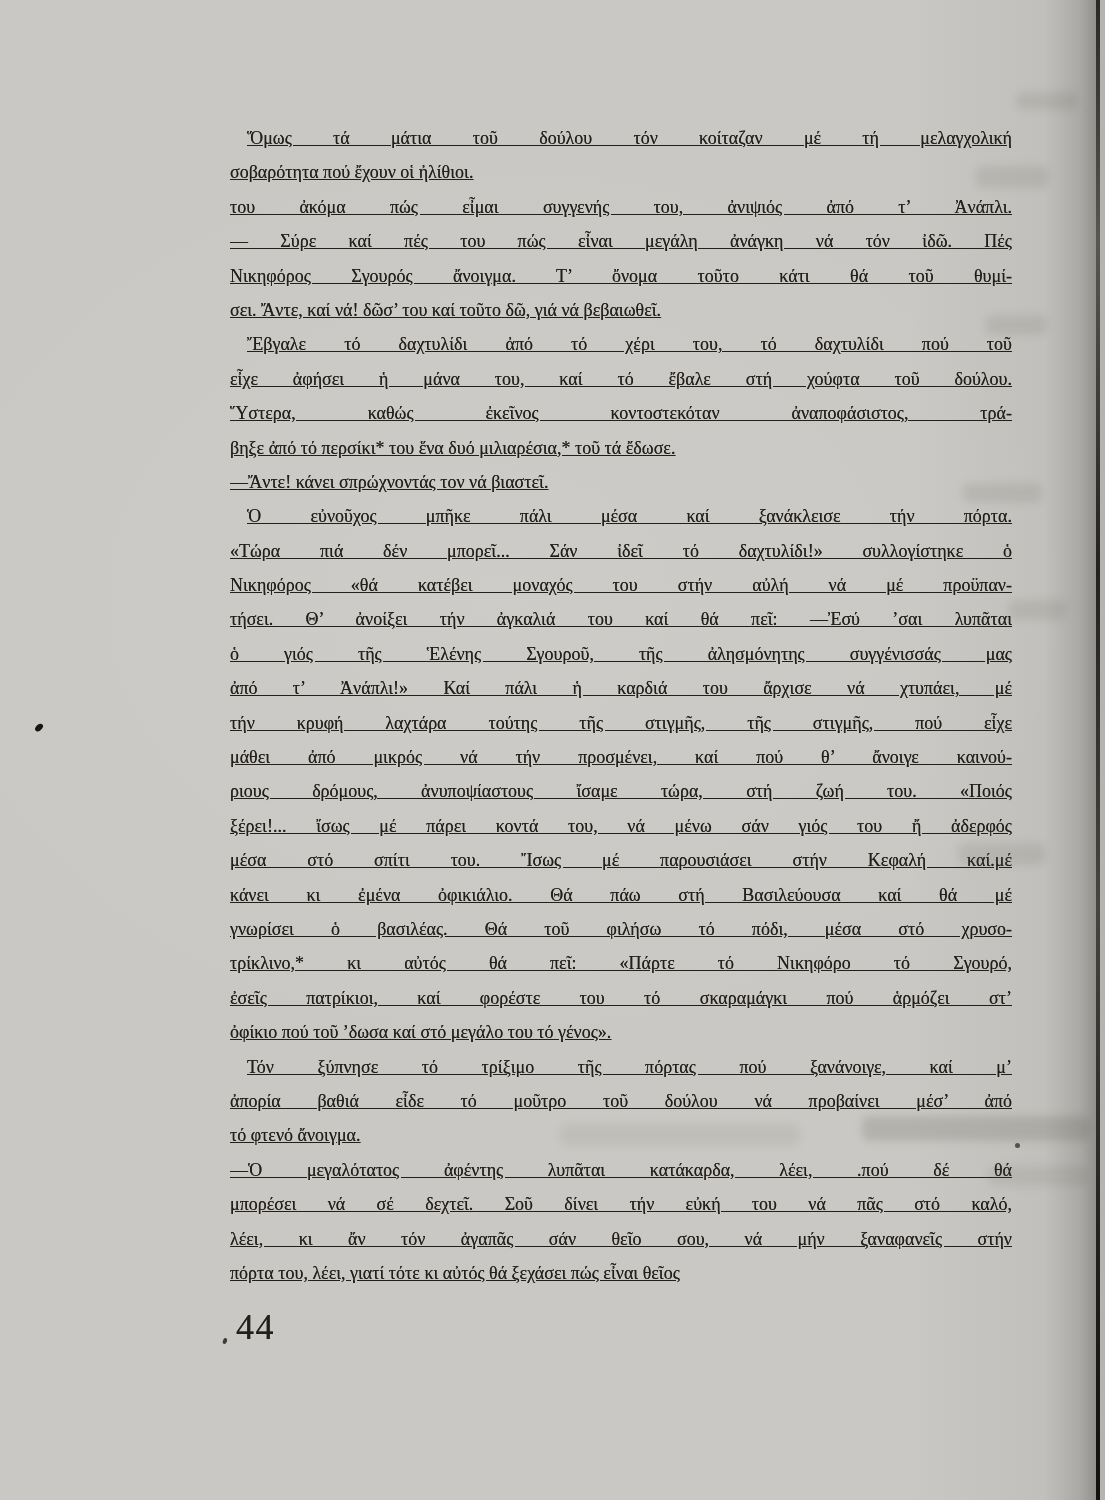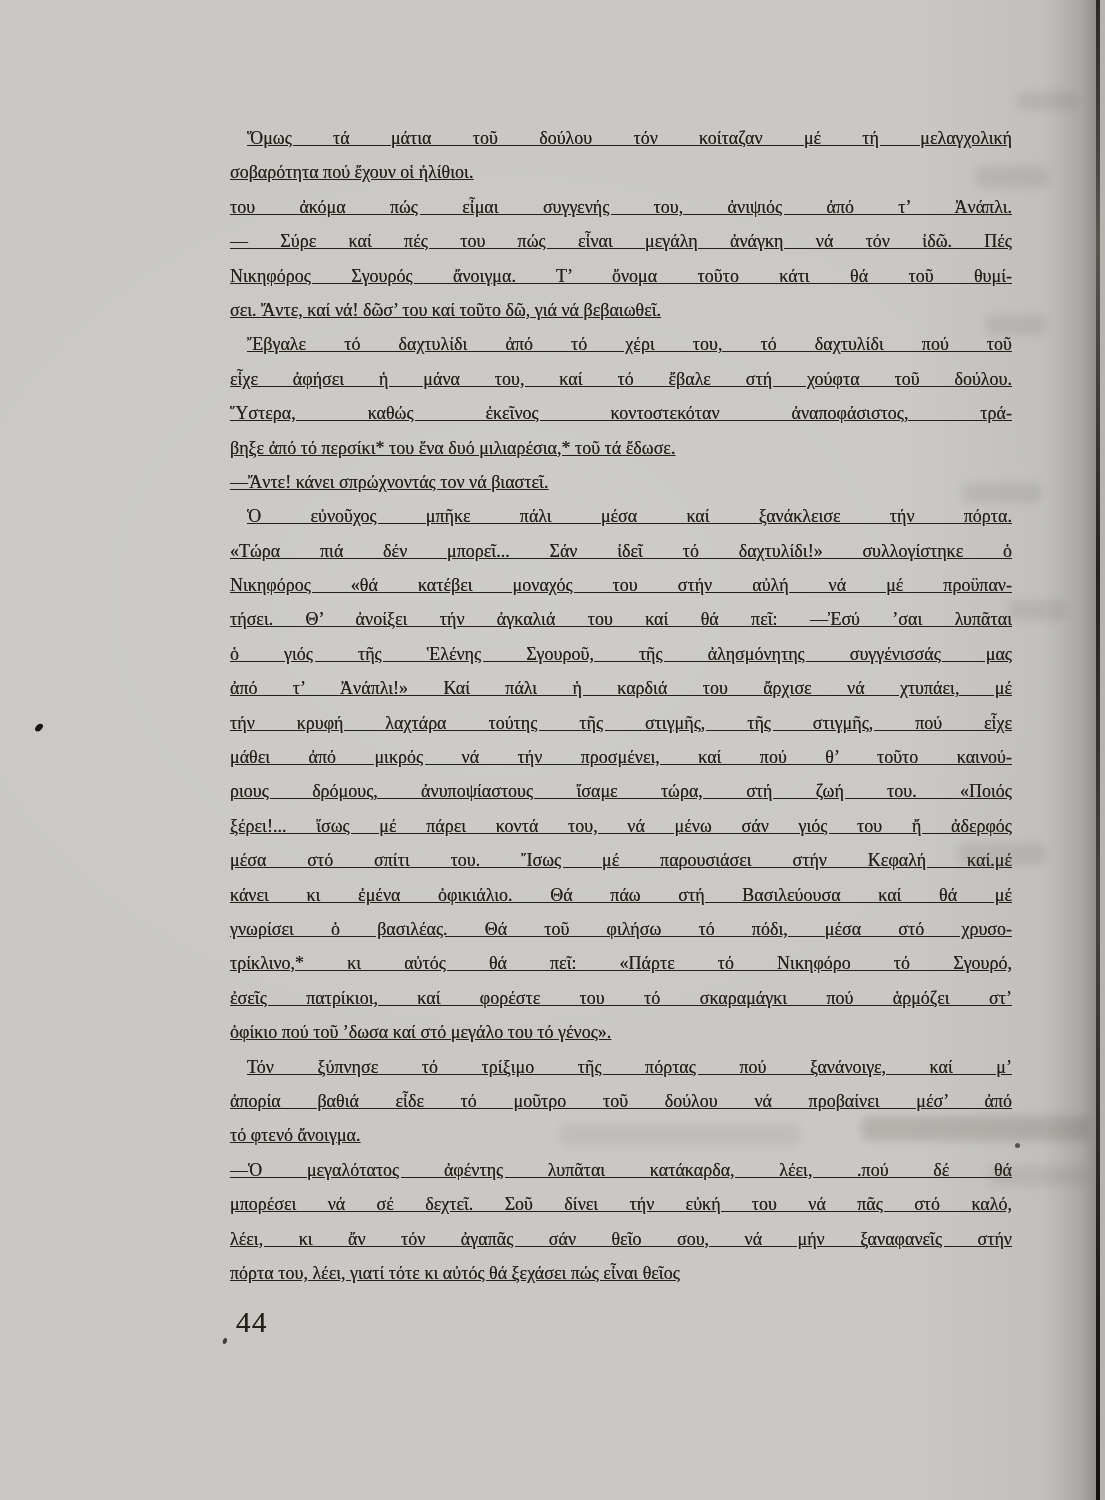--- a/index.html
+++ b/index.html
@@ -34,21 +34,21 @@
     height:34.4px;
     overflow:hidden;
     text-align:justify;
     text-align-last:justify;
   }
   .line.last{text-align-last:left;}
   .line.indent{text-indent:17px;}
   .page-number{
     position:absolute;
     left:236px;top:1306px;
-    font-size:29px;
+    font-size:36px;
     letter-spacing:1.5px;
     color:var(--ink);
     text-shadow:0 0 0.6px rgba(38,35,30,0.75);
   }
   
   .edge-shadow{
     position:absolute;top:0;right:9px;width:52px;height:100%;
     background:linear-gradient(90deg, rgba(0,0,0,0) 0%, rgba(55,53,49,0.14) 70%, rgba(55,53,49,0.30) 100%);
   }
   .edge-line{
@@ -99,21 +99,21 @@
     <div class="line">Ὕστερα, καθώς ἐκεῖνος κοντοστεκόταν ἀναποφάσιστος, τρά-</div>
     <div class="line last">βηξε ἀπό τό περσίκι* του ἕνα δυό μιλιαρέσια,* τοῦ τά ἔδωσε.</div>
     <div class="line last">—Ἄντε! κάνει σπρώχνοντάς τον νά βιαστεῖ.</div>
     <div class="line indent">Ὁ εὐνοῦχος μπῆκε πάλι μέσα καί ξανάκλεισε τήν πόρτα.</div>
     <div class="line">«Τώρα πιά δέν μπορεῖ... Σάν ἰδεῖ τό δαχτυλίδι!» συλλογίστηκε ὁ</div>
     <div class="line">Νικηφόρος «θά κατέβει μοναχός του στήν αὐλή νά μέ προϋπαν-</div>
     <div class="line">τήσει. Θ’ ἀνοίξει τήν ἀγκαλιά του καί θά πεῖ: —Ἐσύ ’σαι λυπᾶται</div>
     <div class="line">ὁ γιός τῆς Ἑλένης Σγουροῦ, τῆς ἀλησμόνητης συγγένισσάς μας</div>
     <div class="line">ἀπό τ’ Ἀνάπλι!» Καί πάλι ἡ καρδιά του ἄρχισε νά χτυπάει, μέ</div>
     <div class="line">τήν κρυφή λαχτάρα τούτης τῆς στιγμῆς, τῆς στιγμῆς, πού εἶχε</div>
-    <div class="line">μάθει ἀπό μικρός νά τήν προσμένει, καί πού θ’ τοῦτο καινού-</div>
+    <div class="line">μάθει ἀπό μικρός νά τήν προσμένει, καί πού θ’ ἄνοιγε καινού-</div>
     <div class="line">ριους δρόμους, ἀνυποψίαστους ἴσαμε τώρα, στή ζωή του. «Ποιός</div>
     <div class="line">ξέρει!... ἴσως μέ πάρει κοντά του, νά μένω σάν γιός του ἤ ἀδερφός</div>
     <div class="line">μέσα στό σπίτι του. Ἴσως μέ παρουσιάσει στήν Κεφαλή καί.μέ</div>
     <div class="line">κάνει κι ἐμένα ὀφικιάλιο. Θά πάω στή Βασιλεύουσα καί θά μέ</div>
     <div class="line">γνωρίσει ὁ βασιλέας. Θά τοῦ φιλήσω τό πόδι, μέσα στό χρυσο-</div>
     <div class="line">τρίκλινο,* κι αὐτός θά πεῖ: «Πάρτε τό Νικηφόρο τό Σγουρό,</div>
     <div class="line">ἐσεῖς πατρίκιοι, καί φορέστε του τό σκαραμάγκι πού ἁρμόζει στ’</div>
     <div class="line last">ὀφίκιο πού τοῦ ’δωσα καί στό μεγάλο του τό γένος».</div>
     <div class="line indent">Τόν ξύπνησε τό τρίξιμο τῆς πόρτας πού ξανάνοιγε, καί μ’</div>
     <div class="line">ἀπορία βαθιά εἶδε τό μοῦτρο τοῦ δούλου νά προβαίνει μέσ’ ἀπό</div>

